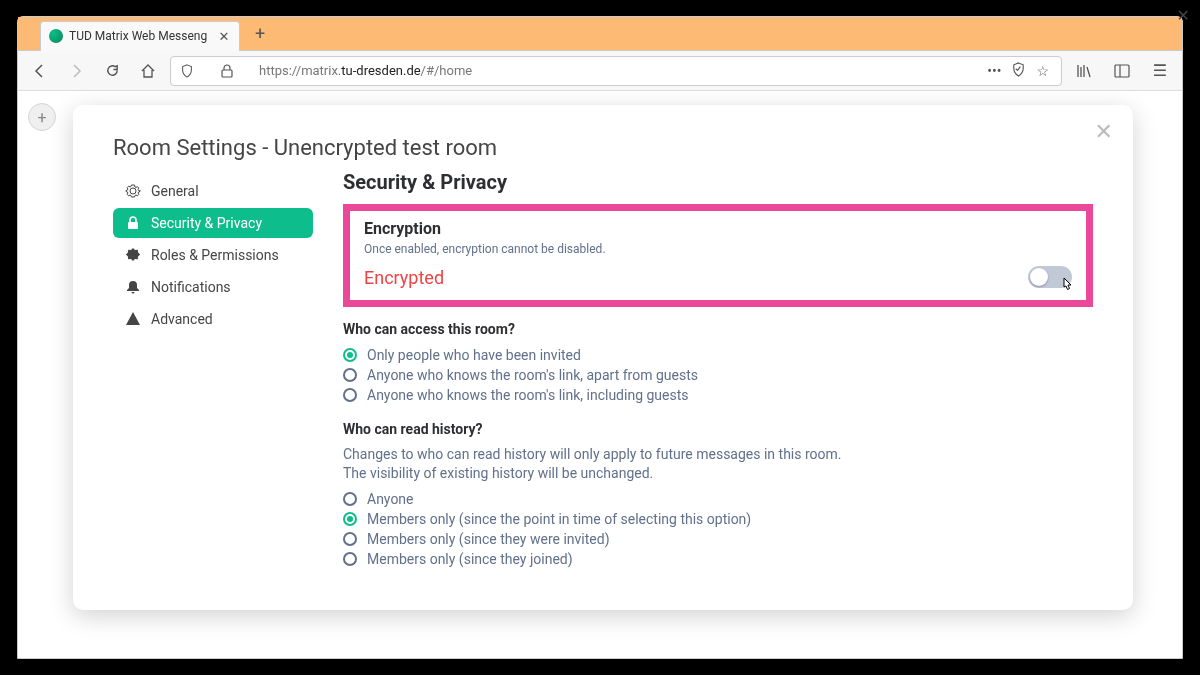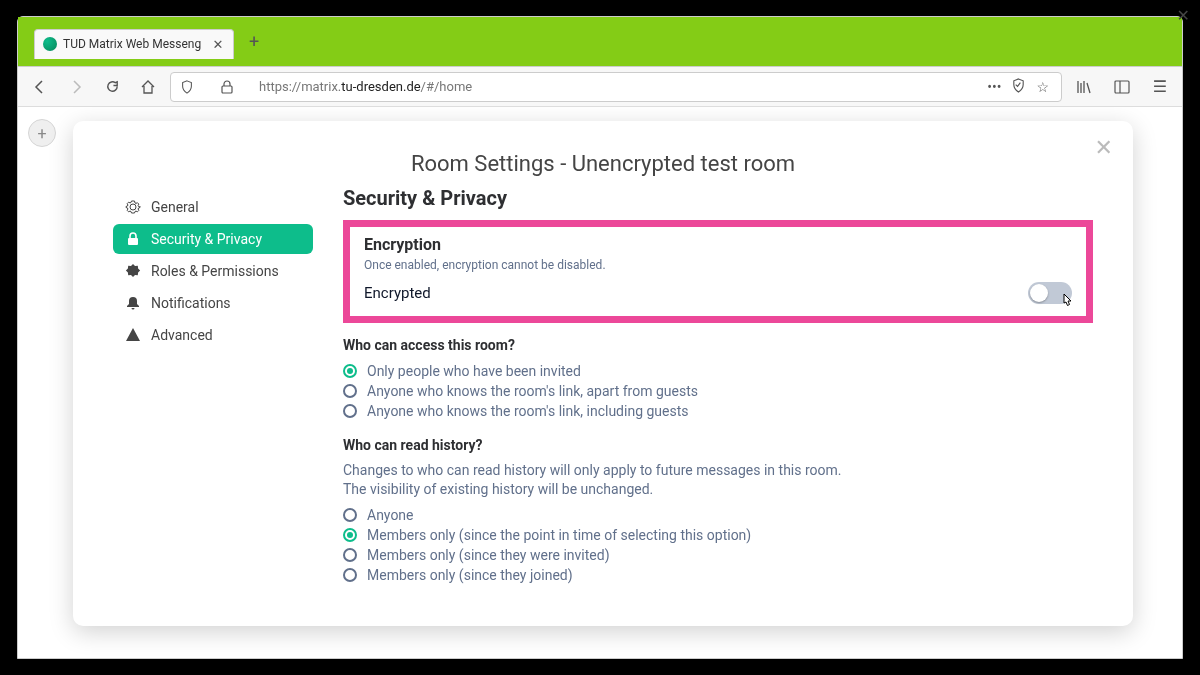--- a/index.html
+++ b/index.html
@@ -1,18 +1,18 @@
 <!DOCTYPE html>
 <html><head>
 <meta charset="utf-8">
 <style>
 *{box-sizing:border-box;margin:0;padding:0;font-family:-apple-system,BlinkMacSystemFont,"Segoe UI",Roboto,Helvetica,Arial,sans-serif}
 body{background:#000;width:1200px;height:675px;overflow:hidden}
 .browser-chrome{background:#f0f0f0;border:1px solid #ccc;border-radius:6px 6px 0 0;margin:16px 17px 0;height:643px;display:flex;flex-direction:column;box-shadow:0 2px 8px rgba(0,0,0,.3)}
-.tab-bar{display:flex;align-items:center;height:50px;background:#84cc16;border-bottom:1px solid #ccc;padding:0 16px}
+.tab-bar{display:flex;align-items:center;height:34px;background:#fdba74;border-bottom:1px solid #ccc;padding:0 22px}
 .tab{display:flex;align-items:center;background:#f9f9f9;border:1px solid #ccc;border-bottom:none;height:30px;padding:0 8px;margin-top:4px;border-radius:4px 4px 0 0;min-width:200px;font-size:12px;gap:6px}
 .tab-favicon{width:14px;height:14px;border-radius:50%;background:radial-gradient(circle at 30% 30%,#0dbd8b,#068659);flex:none}
 .tab-title{flex:1;white-space:nowrap;overflow:hidden;text-overflow:ellipsis;color:#333}
 .tab-close{width:14px;height:14px;display:flex;align-items:center;justify-content:center;font-size:13px;color:#555}
 .new-tab{width:28px;height:28px;display:flex;align-items:center;justify-content:center;font-size:18px;color:#555;margin-left:6px}
 .nav-bar{display:flex;align-items:center;height:40px;padding:0 8px;gap:8px;background:#f7f7f7;border-bottom:1px solid #ddd}
 .nav-btn{width:28px;height:28px;display:flex;align-items:center;justify-content:center;color:#555;font-size:16px}
 .nav-btn.disabled{color:#bbb}
 .url-bar{flex:1;display:flex;align-items:center;background:#fff;border:1px solid #ccc;border-radius:4px;height:30px;padding:0 8px;gap:24px;font-size:13px;color:#555}
 .url-bar .shield,.url-bar .lock{width:16px;height:16px;display:flex;align-items:center;justify-content:center;color:#555;font-size:13px}
@@ -20,34 +20,34 @@
 .url-text .domain{color:#222}
 .url-icons{display:flex;gap:10px;align-items:center;color:#555;font-size:14px;margin-right:4px}
 .right-controls{display:flex;gap:10px;align-items:center;color:#555}
 .content-area{flex:1;background:#fff;position:relative;overflow:hidden}
 .backdrop{position:absolute;inset:0;background:#fff}
 .sidebar-hint{position:absolute;left:10px;top:12px;display:flex;align-items:center;gap:10px}
 .add-circle{width:28px;height:28px;border-radius:50%;background:#efefef;border:1px solid #d5d5d5;display:flex;align-items:center;justify-content:center;color:#888;font-size:16px}
 .avatar-hint{width:24px;height:24px;border-radius:50%;background:#368bd6;color:#fff;display:flex;align-items:center;justify-content:center;font-size:13px;font-weight:600;margin-left:30px}
 .modal{position:absolute;left:55px;top:14px;width:1060px;height:505px;background:#fff;border-radius:10px;box-shadow:0 6px 24px rgba(0,0,0,.18);display:flex;flex-direction:column;padding:30px 40px 20px}
 .modal-close{position:absolute;top:16px;right:20px;color:#bbb;font-size:22px;line-height:1}
-.modal-title{font-size:22px;color:#454545;font-weight:400;text-align:center;margin-bottom:10px}
+.modal-title{font-size:22px;color:#454545;font-weight:400;text-align:left;margin-bottom:10px}
 .modal-body{display:flex;flex:1;gap:30px;overflow:hidden}
 .settings-nav{width:200px;padding-top:6px}
 .settings-nav-item{display:flex;align-items:center;gap:10px;padding:7px 12px;border-radius:6px;font-size:14px;color:#454545;margin-bottom:2px}
 .settings-nav-item.active{background:#0dbd8b;color:#fff}
 .nav-icon{width:16px;height:16px;display:inline-flex;align-items:center;justify-content:center;flex:none}
 .nav-icon svg{width:16px;height:16px;fill:currentColor}
 .settings-panel{flex:1;overflow:auto}
 .panel-heading{font-size:20px;font-weight:700;color:#2e2f32;margin-bottom:10px}
 .highlight-box{border:7px solid #ec4899;padding:8px 14px 12px;margin-bottom:14px}
 .section-title{font-size:16px;font-weight:700;color:#2e2f32;margin-bottom:4px}
 .section-desc{font-size:12px;color:#61708b;margin-bottom:10px}
 .toggle-row{display:flex;align-items:center;justify-content:space-between}
-.toggle-label{font-size:15px;color:#0f172a}
+.toggle-label{font-size:18px;color:#ef4444}
 .toggle{width:44px;height:22px;background:#c1c9d6;border-radius:14px;position:relative}
 .toggle-knob{position:absolute;width:18px;height:18px;background:#fff;border-radius:50%;top:2px;left:2px;box-shadow:0 1px 2px rgba(0,0,0,.3)}
 .cursor-pointer{position:absolute;right:-2px;bottom:-8px;font-size:14px;color:#000}
 .subsection{margin-bottom:16px}
 .sub-title{font-size:14px;font-weight:700;color:#2e2f32;margin-bottom:8px}
 .radio-row{display:flex;align-items:center;gap:10px;font-size:14px;color:#61708b;padding:2px 0}
 .radio{width:14px;height:14px;border:2px solid #61708b;border-radius:50%;flex:none;position:relative}
 .radio.selected{border-color:#0dbd8b}
 .radio.selected::after{content:"";position:absolute;inset:2px;background:#0dbd8b;border-radius:50%}
 .note{font-size:14px;color:#61708b;line-height:1.35;margin-bottom:6px}

